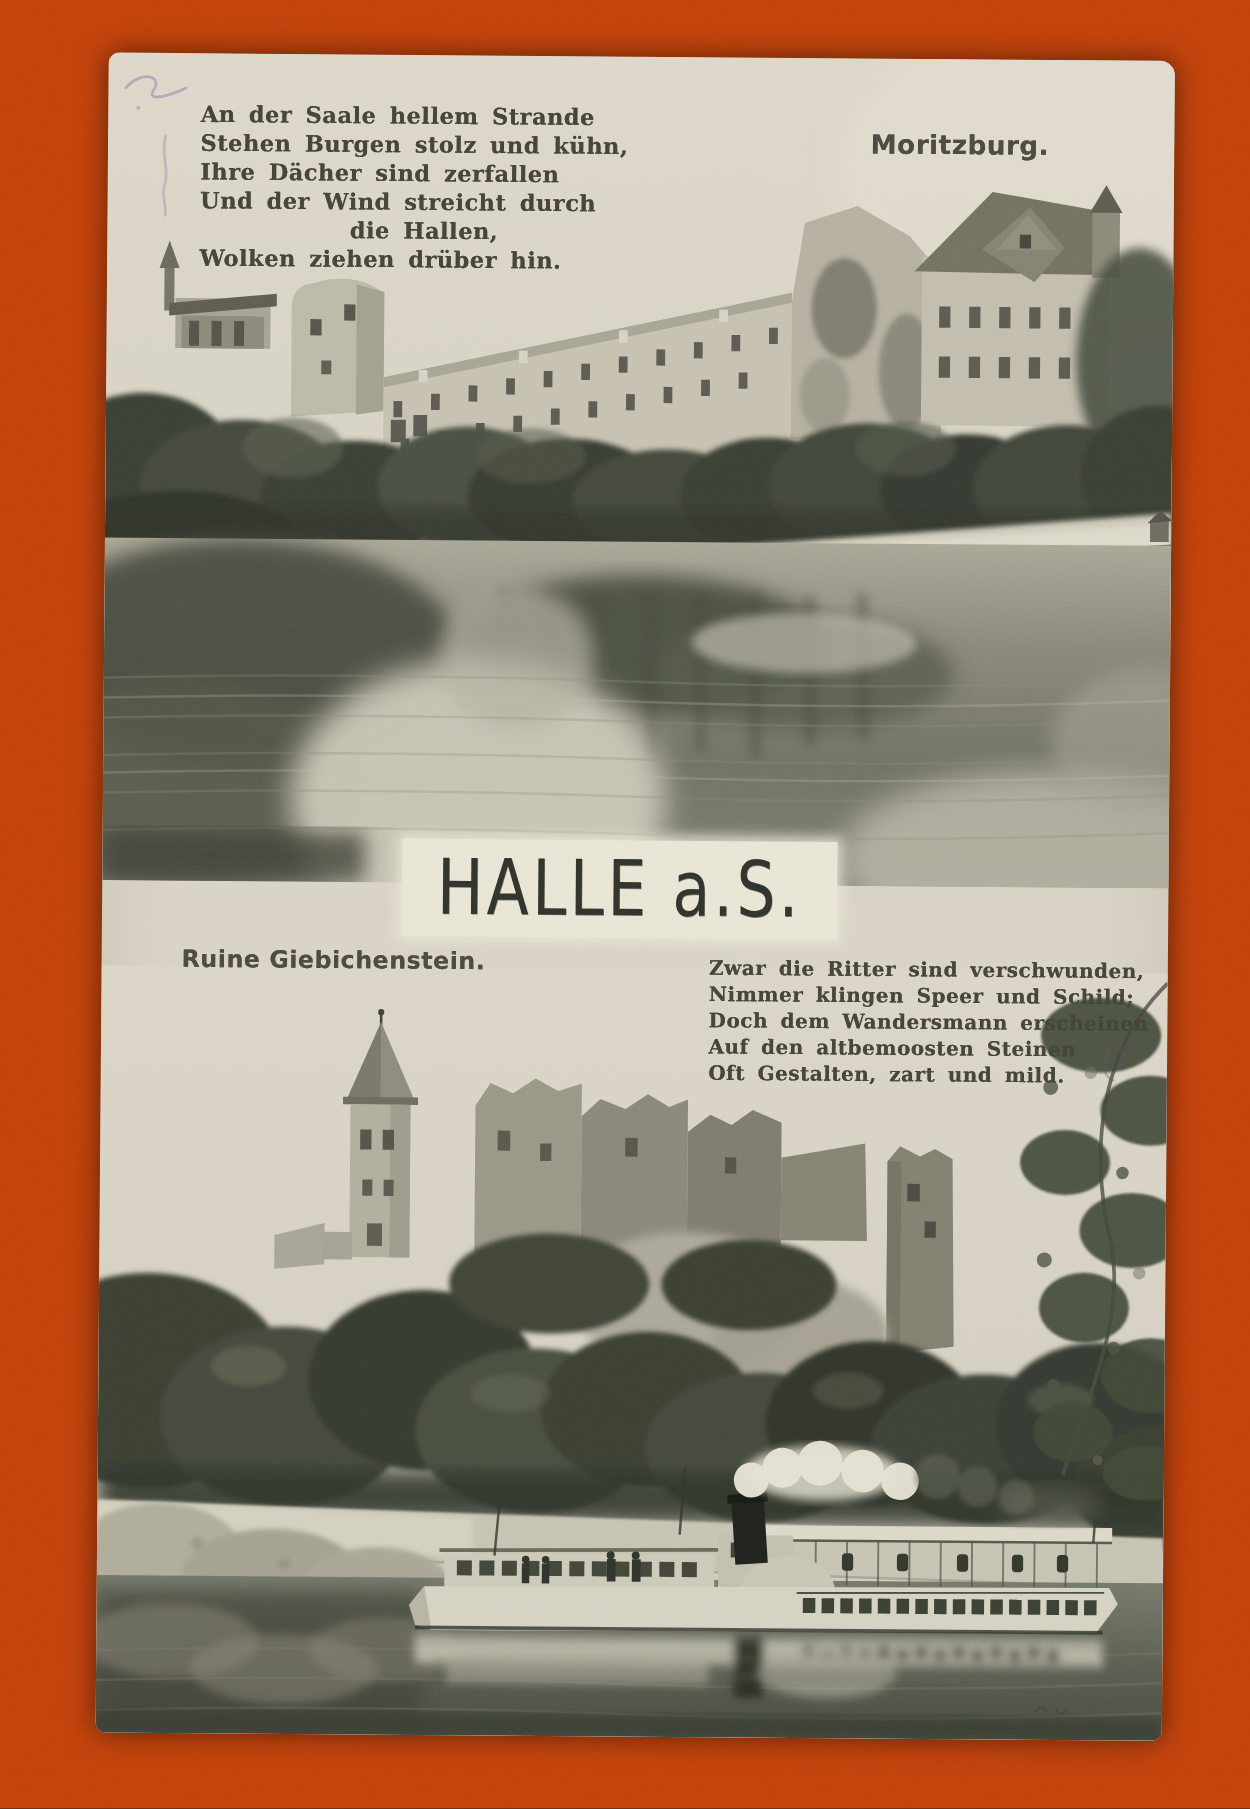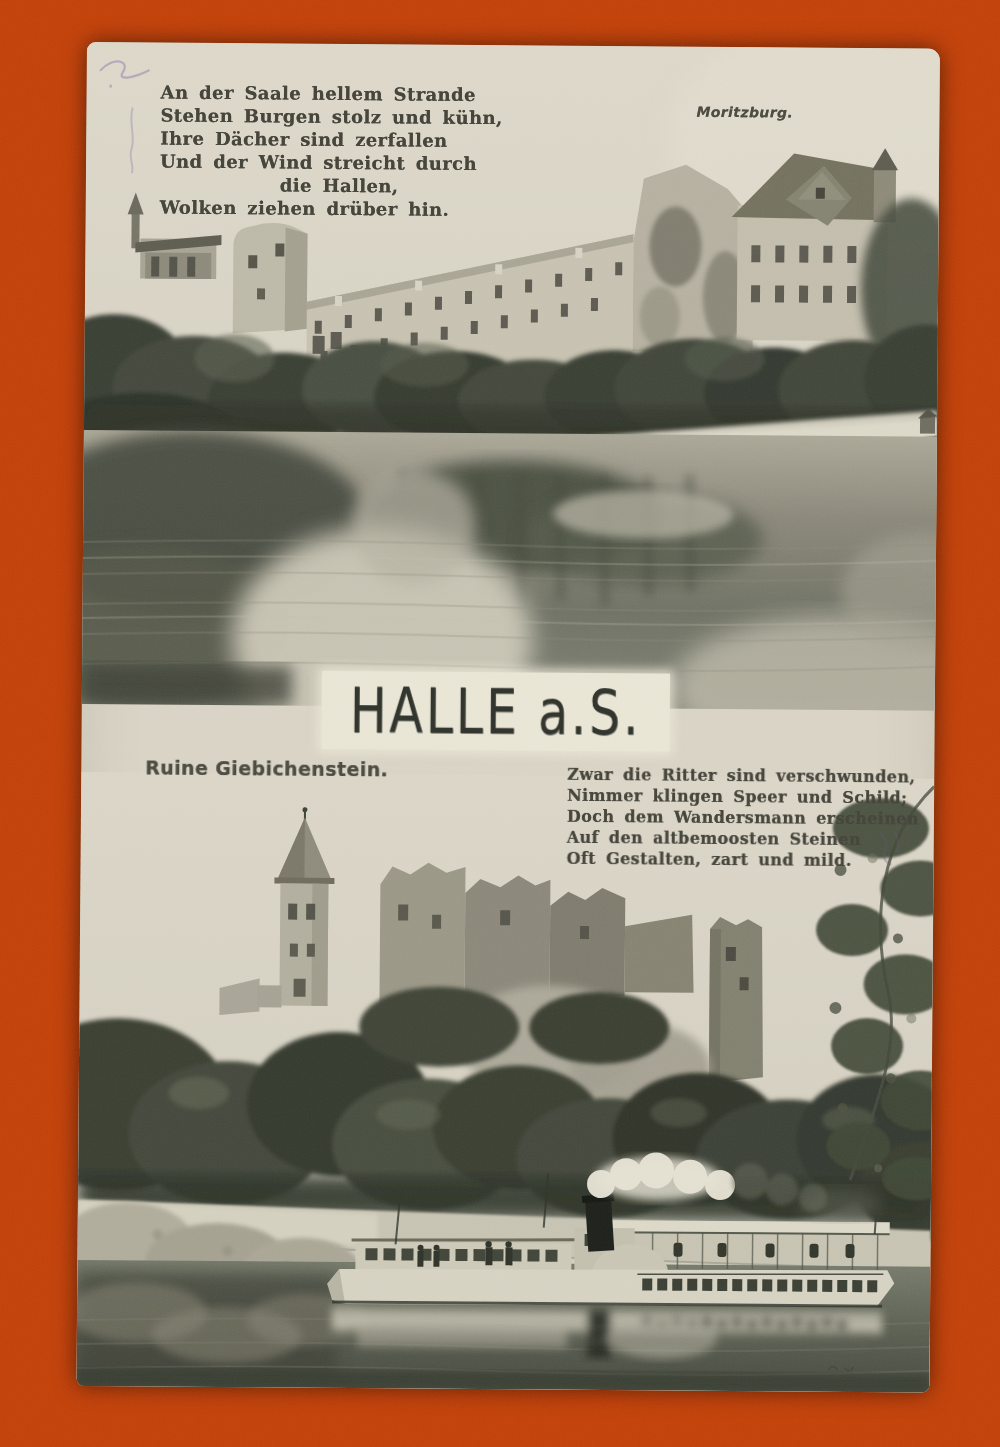--- a/index.html
+++ b/index.html
@@ -16,21 +16,21 @@
   .photo-top{top:0;height:662px;}
   .photo-bottom{top:730px;height:614px;}
   .poem{position:absolute;z-index:6;color:#44433a;font-weight:bold;
         letter-spacing:0.4px;word-spacing:4px;text-shadow:0 0 0.5px rgba(60,58,48,0.8);}
   .poem-top{left:74px;top:38px;font-size:18px;line-height:23px;}
   .poem-top .indent{padding-left:120px;}
   .poem-bottom{left:486px;top:718px;font-size:16px;line-height:21px;}
   .caption{position:absolute;z-index:6;font-family:"DejaVu Sans",sans-serif;
            font-weight:bold;color:#4a4a40;letter-spacing:0.4px;
            text-shadow:0 0 0.5px rgba(64,63,53,0.7);}
-  .caption-moritzburg{left:610px;top:57px;font-size:14px;font-style:italic;}
+  .caption-moritzburg{left:610px;top:57px;font-size:21px;}
   .caption-giebichenstein{left:64px;top:714px;font-size:19px;}
   .title-band{position:absolute;z-index:5;left:240px;top:627px;width:348px;height:78px;
               background:#e9e5d5;box-shadow:0 0 10px 4px rgba(233,229,213,0.85);
               display:flex;align-items:center;justify-content:center;}
   .title-band span{font-family:"DejaVu Sans",sans-serif;font-size:56px;color:#30332c;
               letter-spacing:3px;white-space:nowrap;transform:scale(0.88,1.1);
               text-shadow:0.5px 0.5px 0 rgba(48,51,44,0.55);}
   .ink{position:absolute;z-index:7;pointer-events:none;}
   .grain{position:absolute;inset:0;z-index:10;pointer-events:none;opacity:0.22;
          mix-blend-mode:soft-light;}

